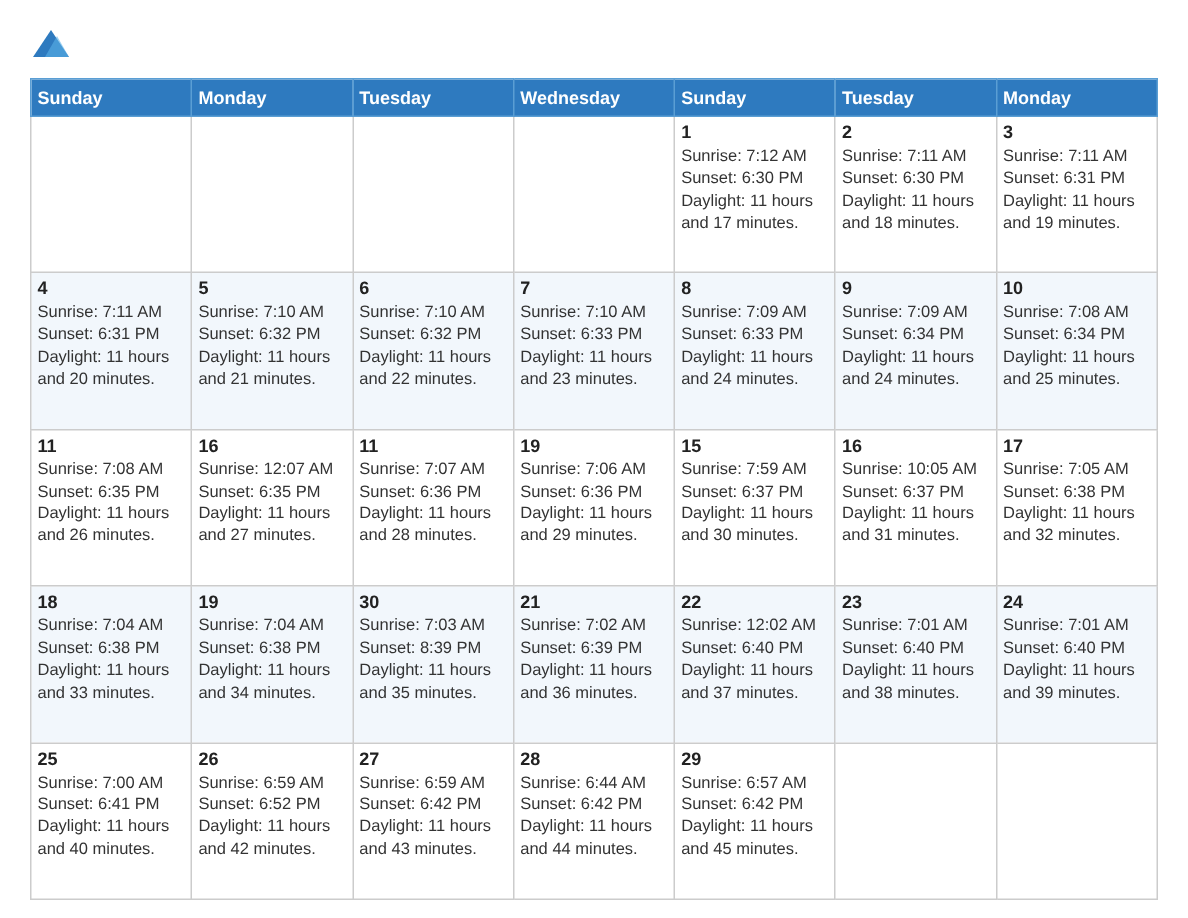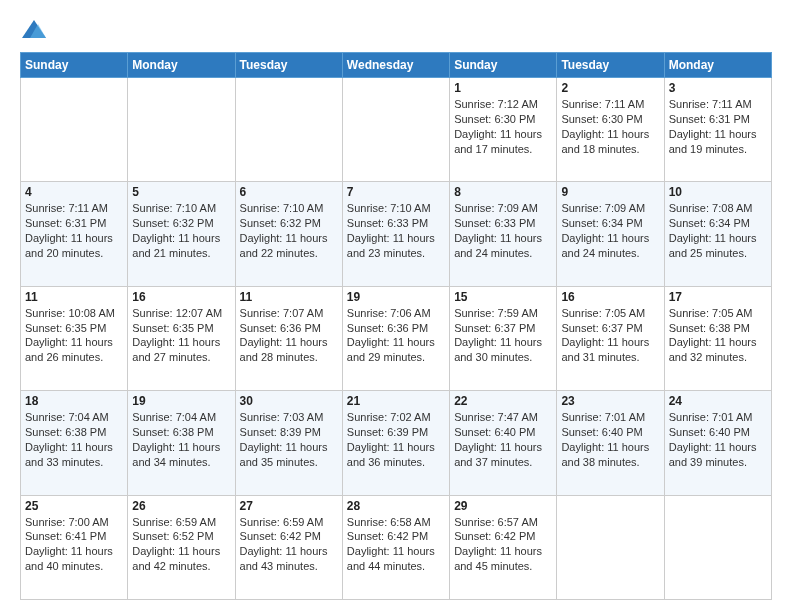--- a/index.html
+++ b/index.html
@@ -205,21 +205,21 @@
           <td>
             <span class="day-number">10</span>
             <div class="day-info">Sunrise: 7:08 AM
 Sunset: 6:34 PM
 Daylight: 11 hours and 25 minutes.</div>
           </td>
         </tr>
         <tr>
           <td>
             <span class="day-number">11</span>
-            <div class="day-info">Sunrise: 10:08 AM
+            <div class="day-info">Sunrise: 7:08 AM
 Sunset: 6:35 PM
 Daylight: 11 hours and 26 minutes.</div>
           </td>
           <td>
             <span class="day-number">16</span>
             <div class="day-info">Sunrise: 12:07 AM
 Sunset: 6:35 PM
 Daylight: 11 hours and 27 minutes.</div>
           </td>
           <td>
@@ -235,21 +235,21 @@
 Daylight: 11 hours and 29 minutes.</div>
           </td>
           <td>
             <span class="day-number">15</span>
             <div class="day-info">Sunrise: 7:59 AM
 Sunset: 6:37 PM
 Daylight: 11 hours and 30 minutes.</div>
           </td>
           <td>
             <span class="day-number">16</span>
-            <div class="day-info">Sunrise: 7:05 AM
+            <div class="day-info">Sunrise: 10:05 AM
 Sunset: 6:37 PM
 Daylight: 11 hours and 31 minutes.</div>
           </td>
           <td>
             <span class="day-number">17</span>
             <div class="day-info">Sunrise: 7:05 AM
 Sunset: 6:38 PM
 Daylight: 11 hours and 32 minutes.</div>
           </td>
         </tr>
@@ -273,21 +273,21 @@
 Daylight: 11 hours and 35 minutes.</div>
           </td>
           <td>
             <span class="day-number">21</span>
             <div class="day-info">Sunrise: 7:02 AM
 Sunset: 6:39 PM
 Daylight: 11 hours and 36 minutes.</div>
           </td>
           <td>
             <span class="day-number">22</span>
-            <div class="day-info">Sunrise: 7:47 AM
+            <div class="day-info">Sunrise: 12:02 AM
 Sunset: 6:40 PM
 Daylight: 11 hours and 37 minutes.</div>
           </td>
           <td>
             <span class="day-number">23</span>
             <div class="day-info">Sunrise: 7:01 AM
 Sunset: 6:40 PM
 Daylight: 11 hours and 38 minutes.</div>
           </td>
           <td>
@@ -311,21 +311,21 @@
 Daylight: 11 hours and 42 minutes.</div>
           </td>
           <td>
             <span class="day-number">27</span>
             <div class="day-info">Sunrise: 6:59 AM
 Sunset: 6:42 PM
 Daylight: 11 hours and 43 minutes.</div>
           </td>
           <td>
             <span class="day-number">28</span>
-            <div class="day-info">Sunrise: 6:58 AM
+            <div class="day-info">Sunrise: 6:44 AM
 Sunset: 6:42 PM
 Daylight: 11 hours and 44 minutes.</div>
           </td>
           <td>
             <span class="day-number">29</span>
             <div class="day-info">Sunrise: 6:57 AM
 Sunset: 6:42 PM
 Daylight: 11 hours and 45 minutes.</div>
           </td>
           <td class="empty-cell"></td>

